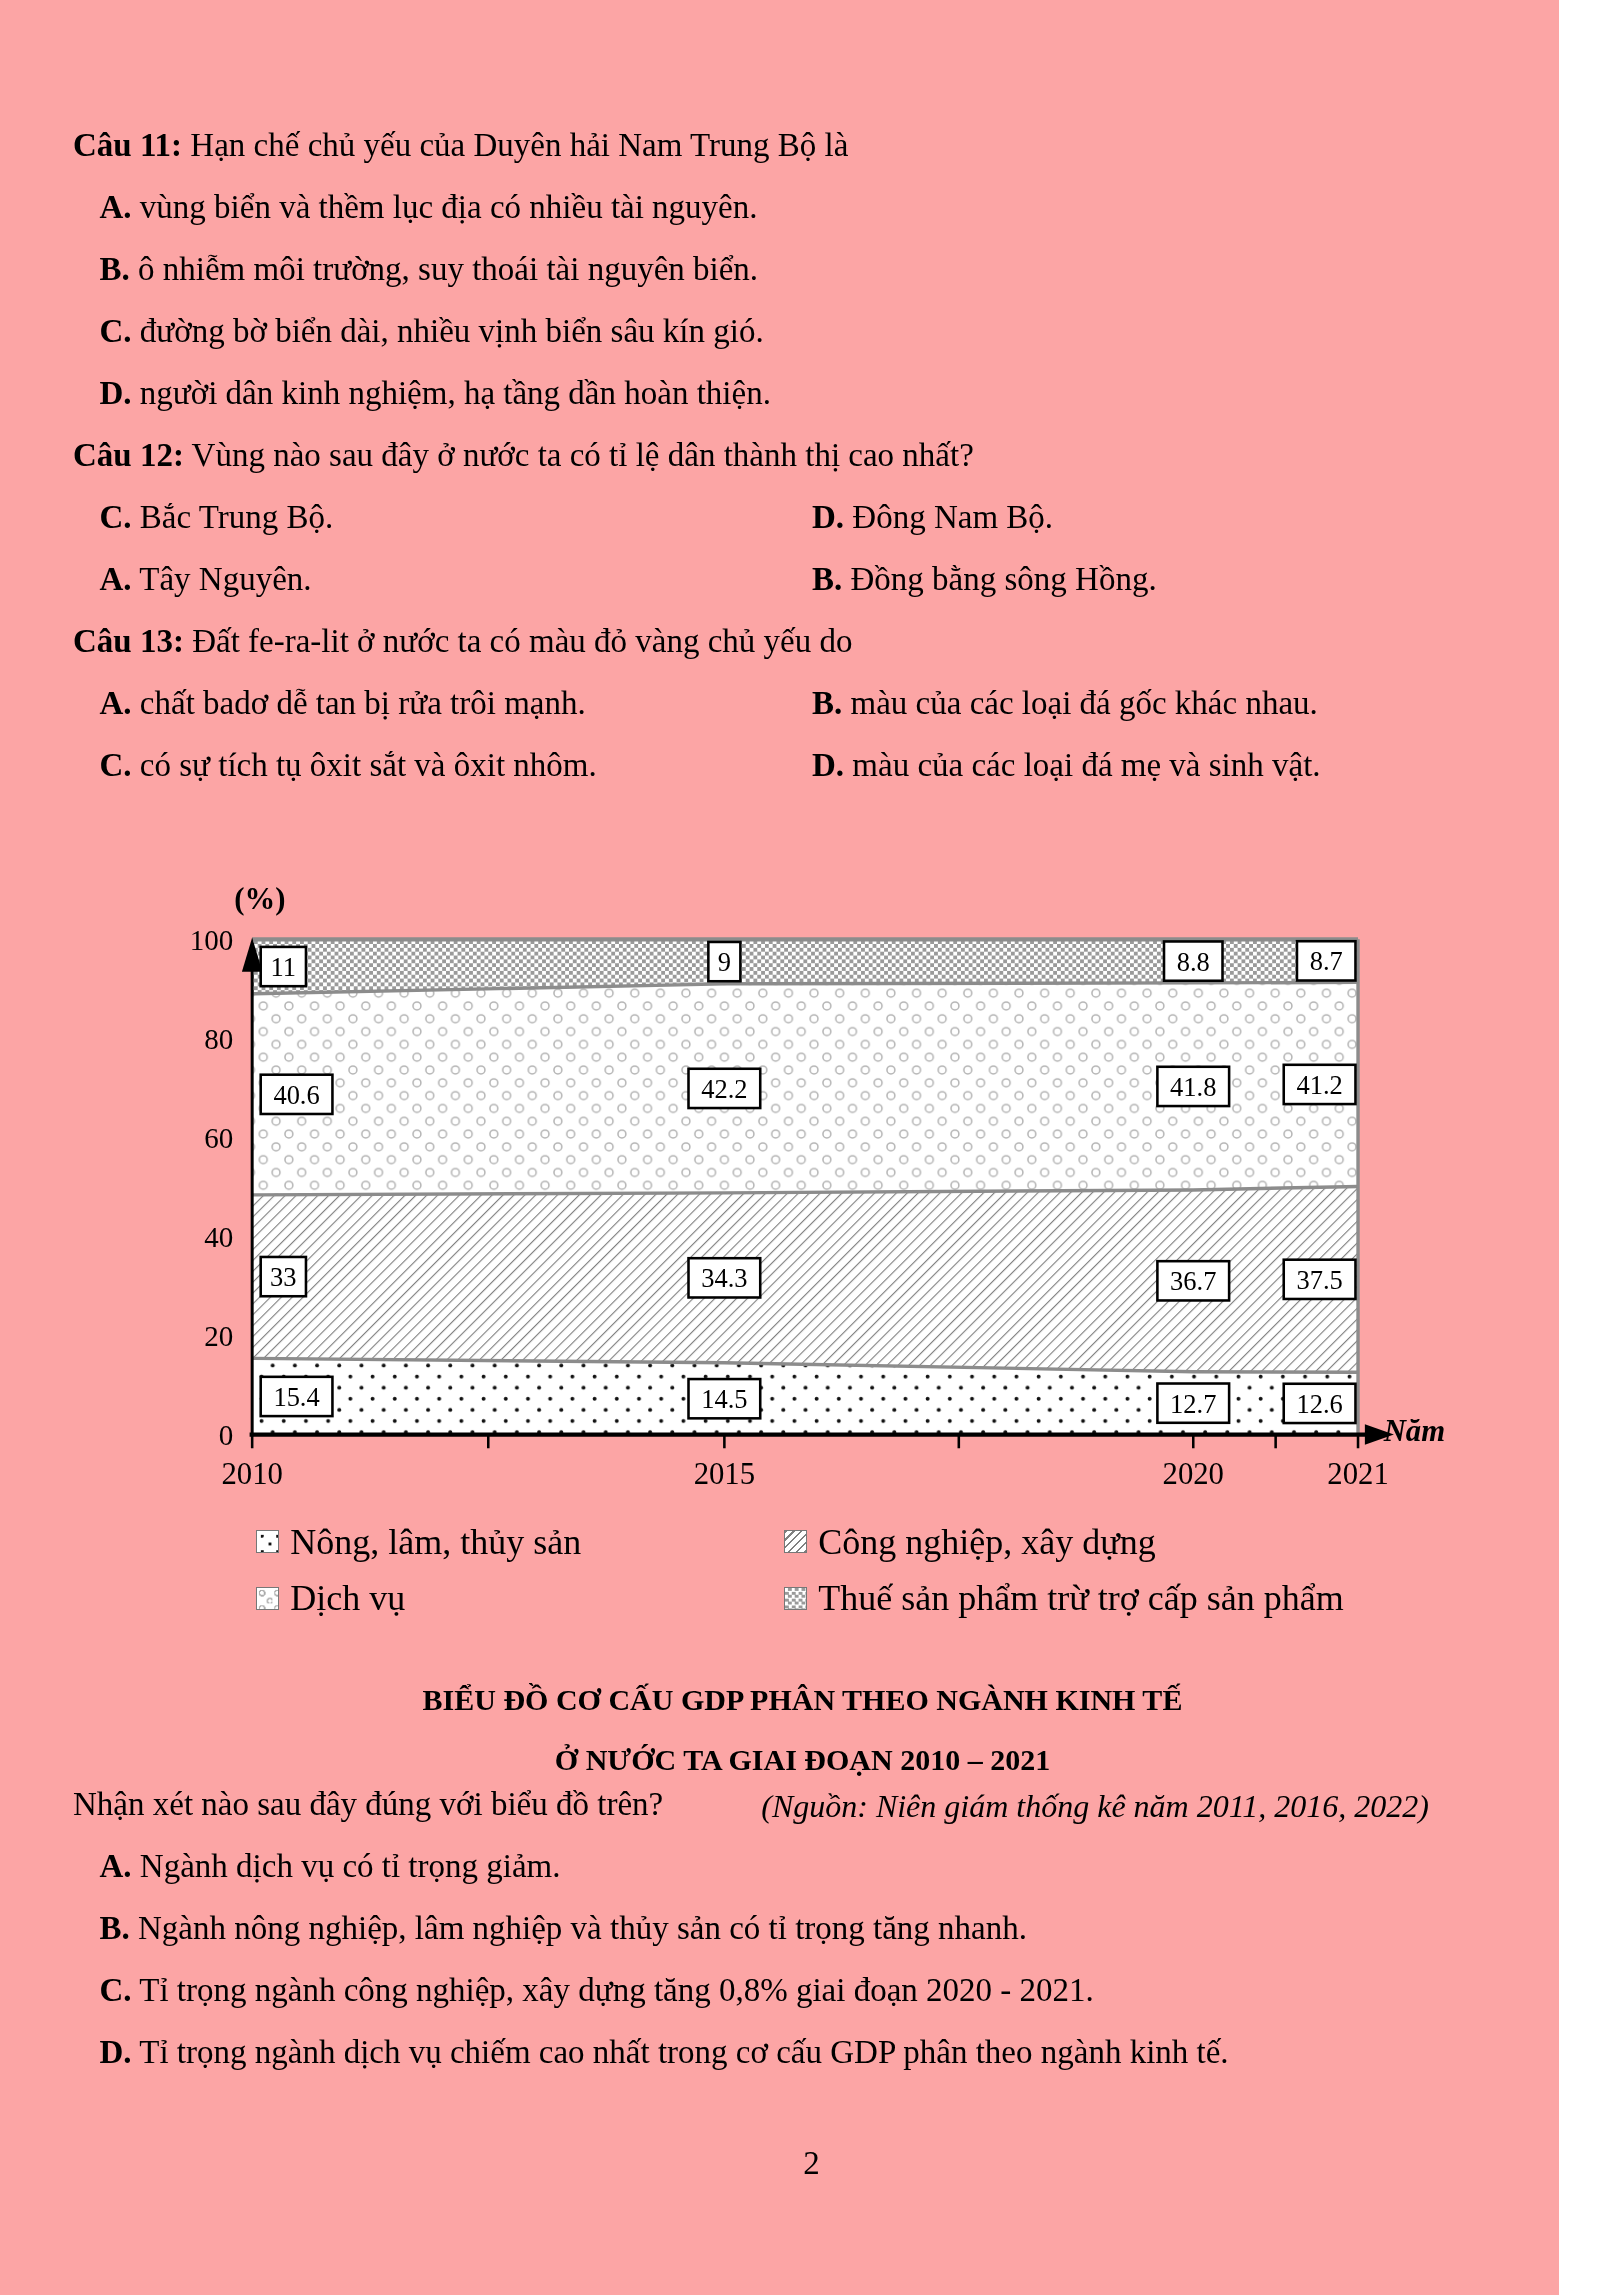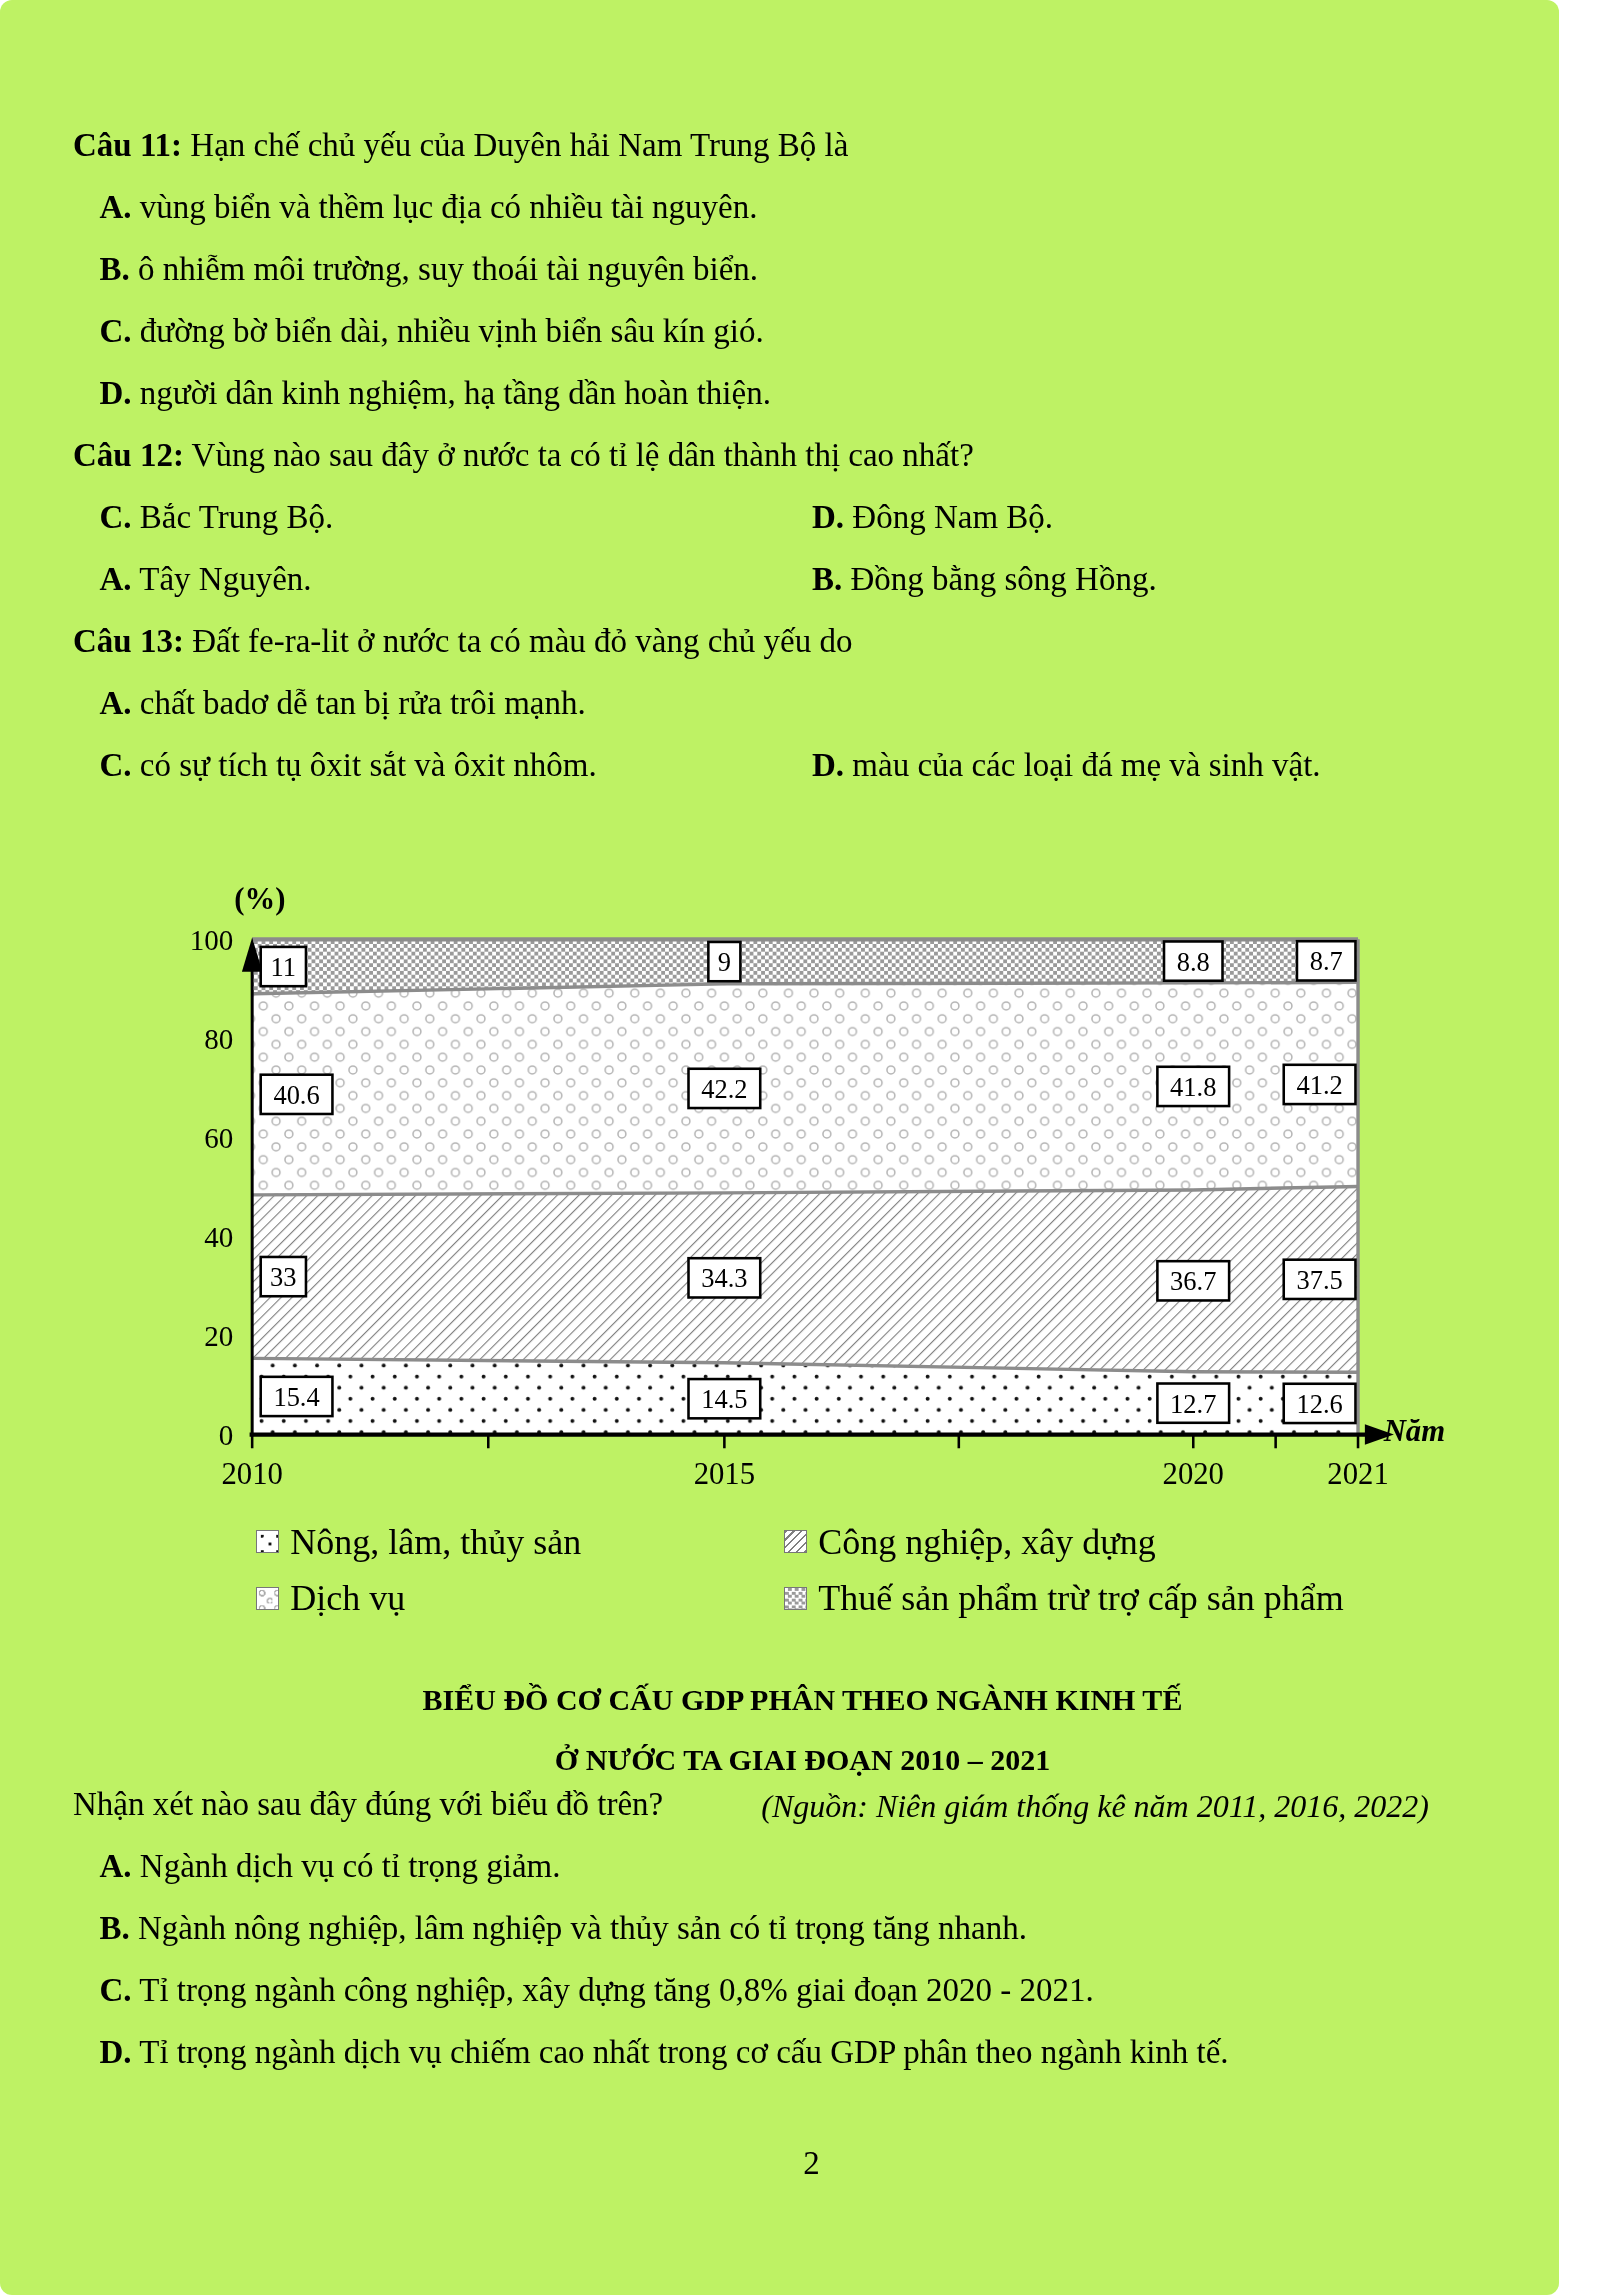--- a/index.html
+++ b/index.html
@@ -1,17 +1,17 @@
 <!DOCTYPE html>
 <html style="font-size:13.7px"><head>
 <meta charset="utf-8">
 <style>
   html,body{margin:0;padding:0;background:#fff;}
-  .page{position:relative;width:1559px;height:2295px;background:#bef264;color:#000;
-        font-family:"Liberation Serif", serif;font-size:33px;overflow:hidden;border-radius:12px;}
+  .page{position:relative;width:1559px;height:2295px;background:#fca5a5;color:#000;
+        font-family:"Liberation Serif", serif;font-size:33px;overflow:hidden;}
   .block{position:absolute;left:73px;width:1503px;}
   .line{height:62px;line-height:62px;white-space:nowrap;}
   .opt-ind{margin-left:26.5px;}
   .row2{position:relative;}
   .c2{position:absolute;left:739px;top:0;}
   b{font-weight:bold;}
   .chart-wrap{position:absolute;left:0;top:871px;width:1623px;height:649px;}
   .legend{position:absolute;left:256px;top:1520px;width:1281px;font-size:36px;}
   .lg-row{display:grid;grid-template-columns:528px auto;margin-bottom:13.7px;}
   .lg-item{display:flex;align-items:center;height:43px;}
@@ -84,20 +84,24 @@
     </div>
 
     <div class="line">
       <b>Câu 13:</b>
       <span>Đất fe-ra-lit ở nước ta có màu đỏ vàng chủ yếu do</span>
     </div>
     <div class="line row2">
       <span class="opt-ind">
         <b>A.</b>
         <span>chất badơ dễ tan bị rửa trôi mạnh.</span>
+      </span>
+      <span class="c2">
+        <b>B.</b>
+        <span>màu của các loại đá gốc khác nhau.</span>
       </span>
     </div>
     <div class="line row2">
       <span class="opt-ind">
         <b>C.</b>
         <span>có sự tích tụ ôxit sắt và ôxit nhôm.</span>
       </span>
       <span class="c2">
         <b>D.</b>
         <span>màu của các loại đá mẹ và sinh vật.</span>

